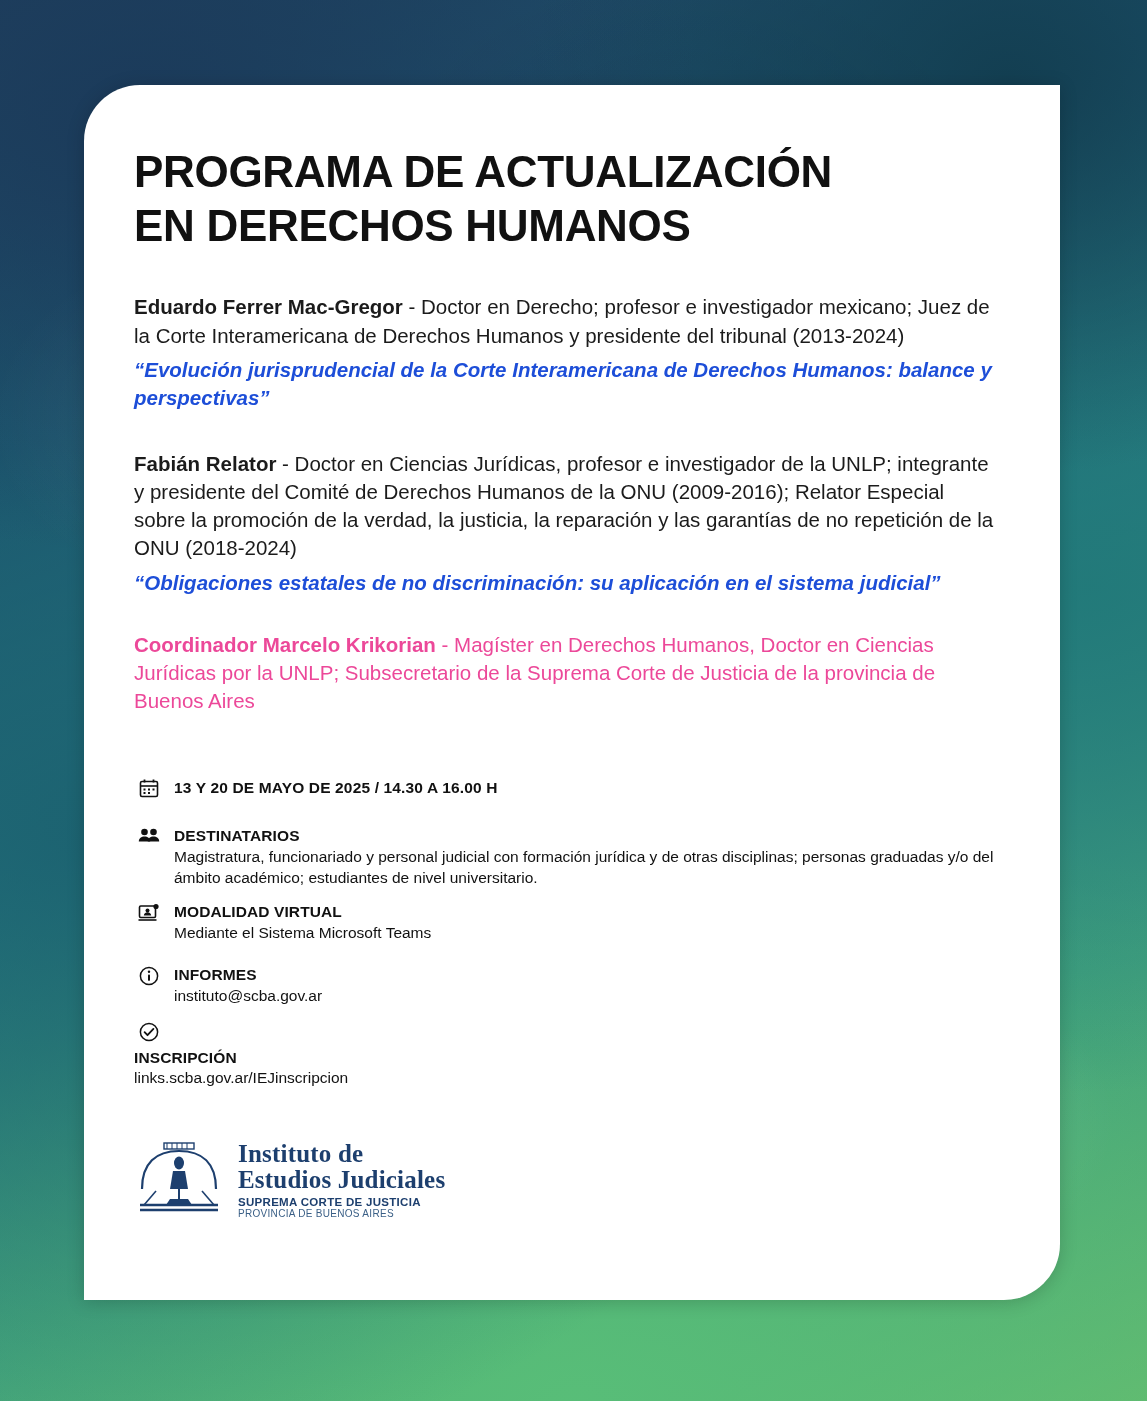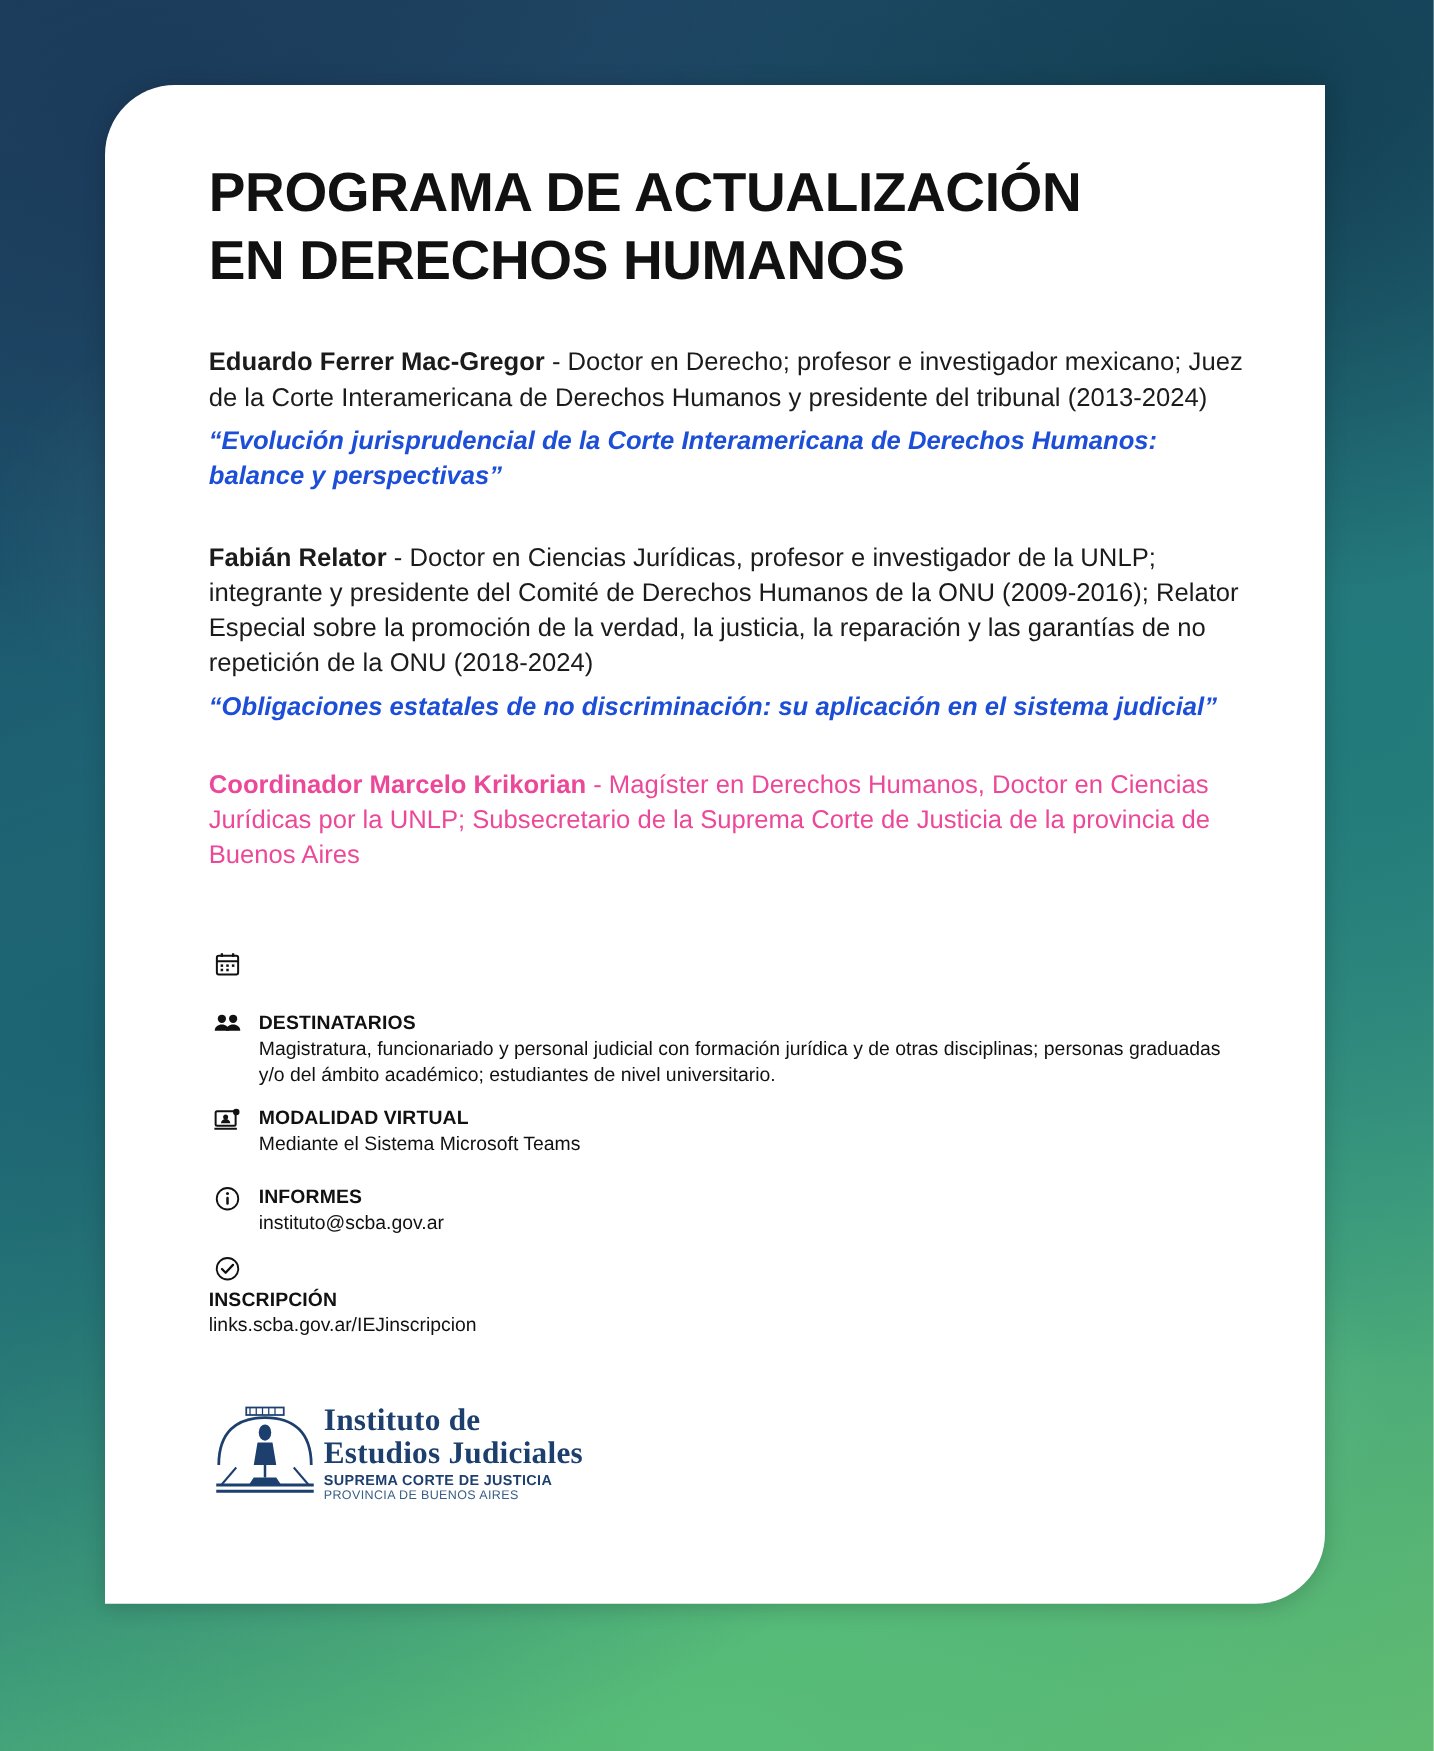--- a/index.html
+++ b/index.html
@@ -30,30 +30,30 @@
     inset: 0;
     background:
       radial-gradient(ellipse 30% 18% at 20% 30%, rgba(255,255,255,0.07), rgba(255,255,255,0) 70%),
       radial-gradient(ellipse 25% 15% at 80% 80%, rgba(255,255,255,0.08), rgba(255,255,255,0) 70%),
       radial-gradient(ellipse 40% 25% at 60% 15%, rgba(0,0,0,0.10), rgba(0,0,0,0) 70%);
     pointer-events: none;
   }
   .card {
     position: absolute;
     left: 84px;
-    top: 68px;
+    top: 85px;
     width: 976px;
     height: 1215px;
     background: #ffffff;
     border-top-left-radius: 56px;
     border-bottom-right-radius: 56px;
     box-shadow: 0 2px 18px rgba(0,0,0,0.18);
     z-index: 2;
     box-sizing: border-box;
-    padding: 60px 62px 0 83px;
+    padding: 60px 62px 0 50px;
   }
   .title {
     font-size: 44px;
     font-weight: bold;
     line-height: 1.23;
     color: #111111;
     letter-spacing: -0.3px;
     margin: 0 0 40px 0;
     white-space: pre-line;
   }
@@ -123,20 +123,21 @@
     font-size: 15.5px;
     font-weight: bold;
     letter-spacing: 0.15px;
     color: #111111;
     padding-top: 2px;
   }
   .logo-area {
     margin-top: 52px;
     display: flex;
     align-items: center;
+    gap: 12px;
   }
   .logo-mark {
     width: 92px;
     height: 78px;
     position: relative;
   }
   .logo-text {
     color: #1d3f6e;
     line-height: 1.05;
   }
@@ -195,20 +196,21 @@
             <line x1="1.5" y1="8" x2="18.5" y2="8" stroke="#111" stroke-width="1.6"></line>
             <line x1="5.5" y1="1.5" x2="5.5" y2="4.5" stroke="#111" stroke-width="1.8"></line>
             <line x1="14.5" y1="1.5" x2="14.5" y2="4.5" stroke="#111" stroke-width="1.8"></line>
             <rect x="4.5" y="10.5" width="2" height="2" fill="#111"></rect>
             <rect x="9" y="10.5" width="2" height="2" fill="#111"></rect>
             <rect x="13.5" y="10.5" width="2" height="2" fill="#111"></rect>
             <rect x="4.5" y="14" width="2" height="2" fill="#111"></rect>
             <rect x="9" y="14" width="2" height="2" fill="#111"></rect>
           </svg>
         </span>
+        <span class="date-line">13 Y 20 DE MAYO DE 2025  / 14.30 A 16.00 H</span>
       </div>
 
       <div class="detail-row" style="margin-top:22px;">
         <span class="detail-icon">
           <svg width="22" height="18" viewBox="0 0 22 18">
             <circle cx="6.5" cy="5" r="3.3" fill="#111"></circle>
             <circle cx="15.5" cy="5" r="3.3" fill="#111"></circle>
             <path d="M0.8 14.5c0-3.2 2.6-5 5.7-5s5.7 1.8 5.7 5z" fill="#111"></path>
             <path d="M9.8 14.5c0-3.2 2.6-5 5.7-5s5.7 1.8 5.7 5z" fill="#111"></path>
           </svg>

